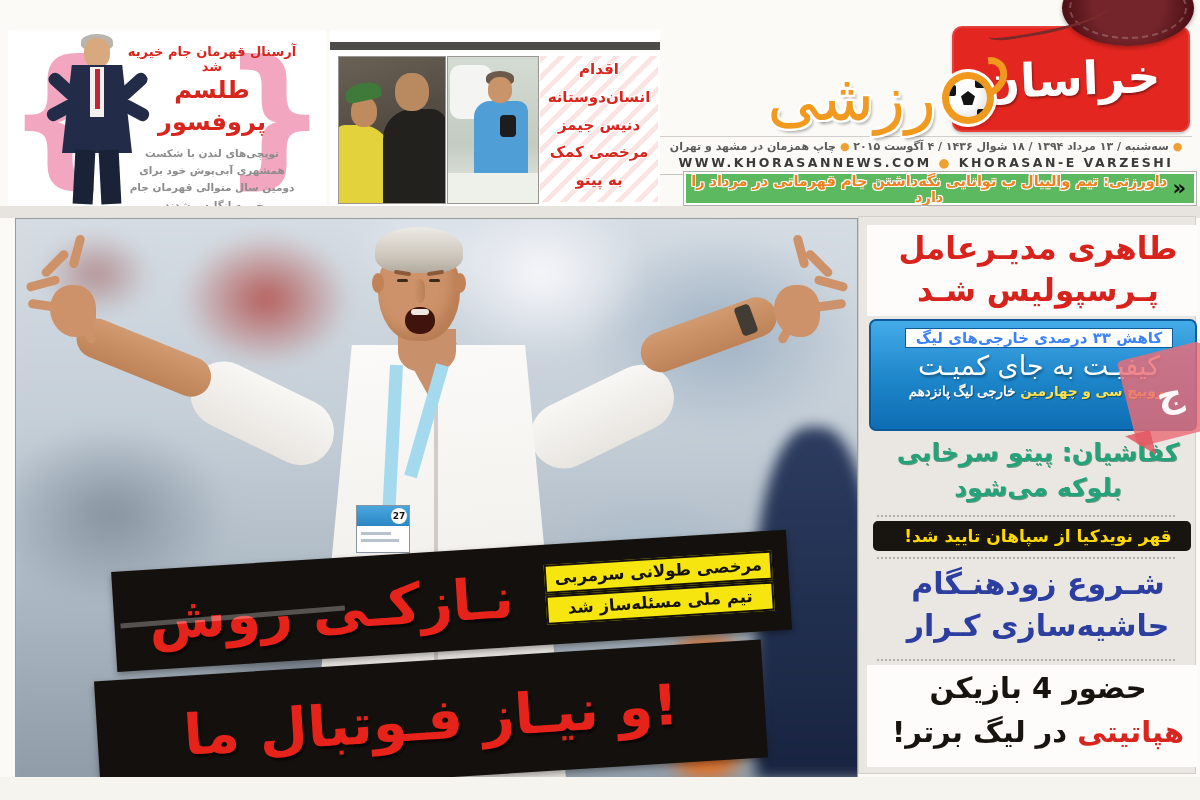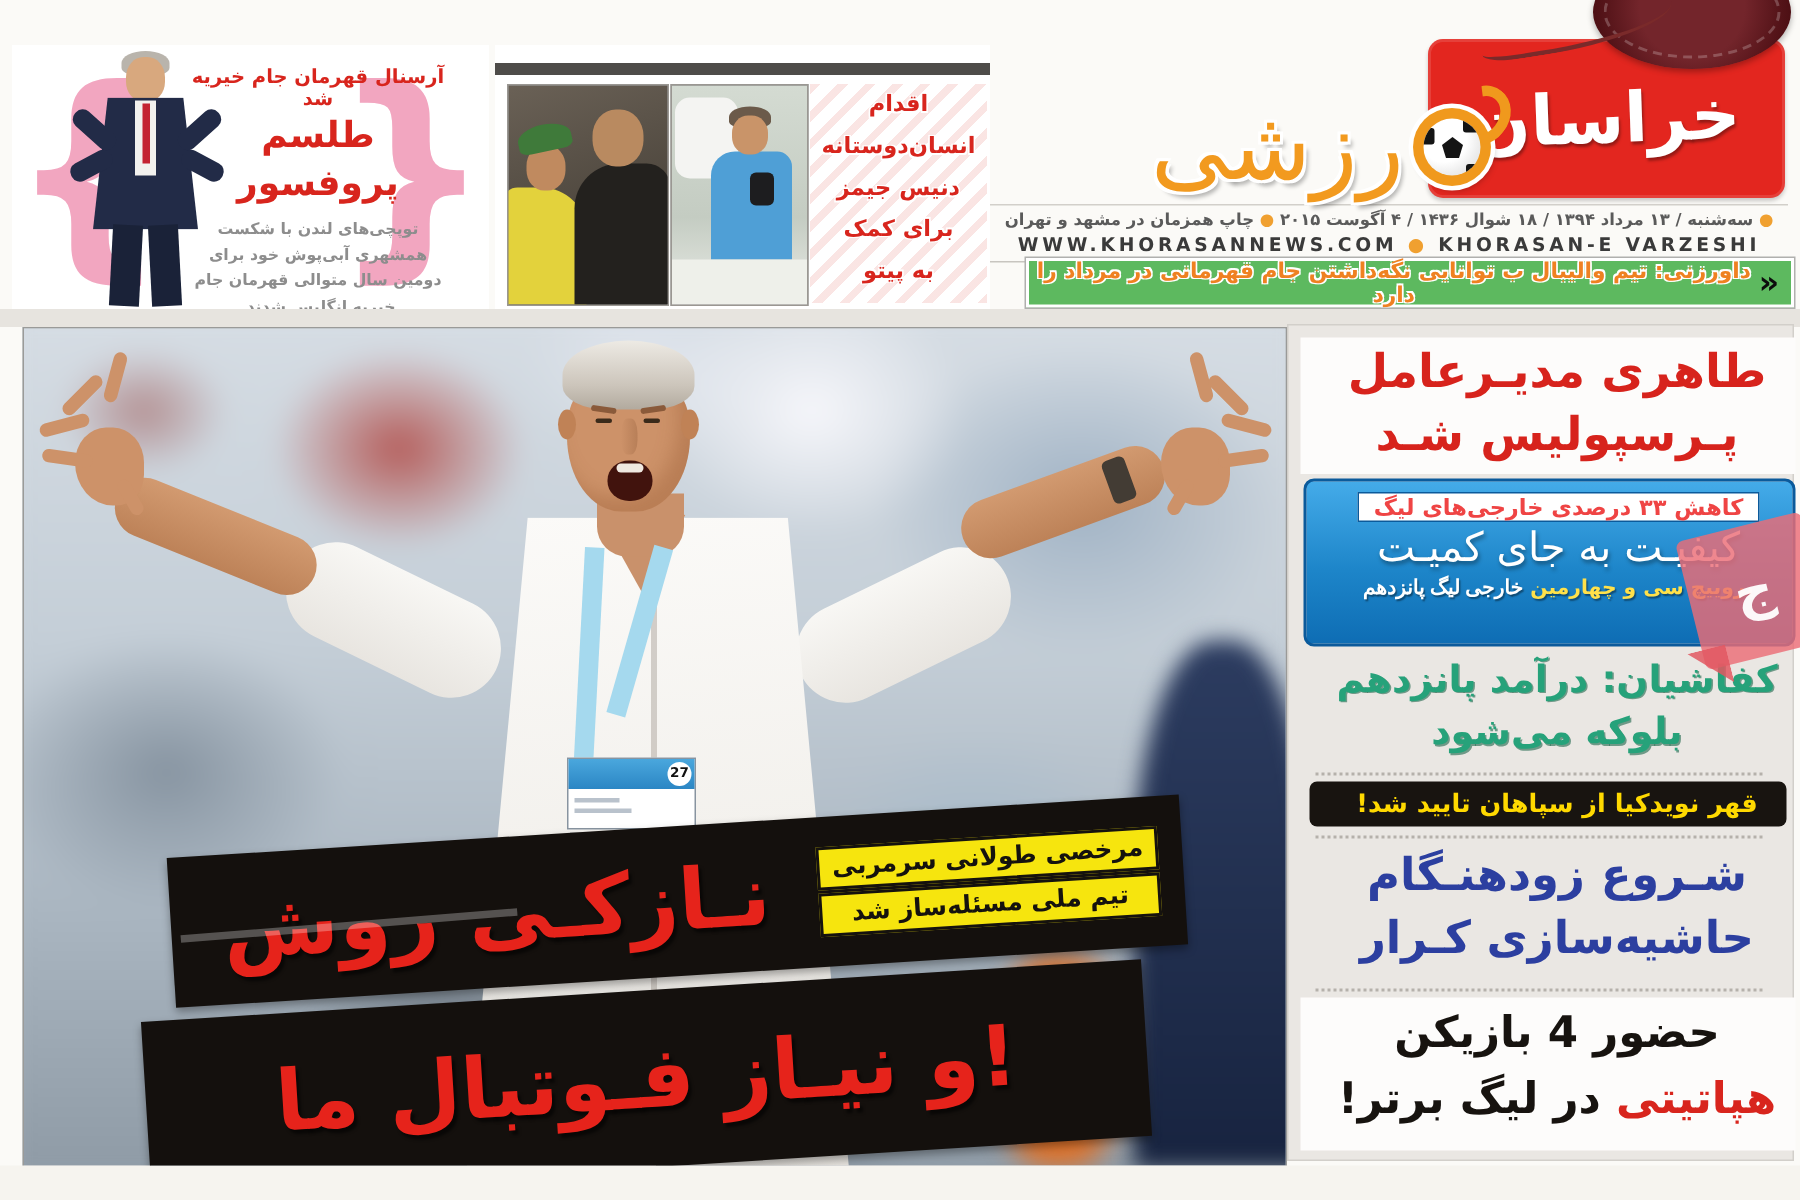--- a/index.html
+++ b/index.html
@@ -148,21 +148,21 @@
                transform-origin:left center;background:linear-gradient(#d29a70,#bd8258);}
   #c-watch{left:722px;top:86px;width:16px;height:30px;background:#433c34;border-radius:4px;transform:rotate(-20deg);}
   .palm{width:46px;height:52px;border-radius:45% 45% 40% 55%;}
   #c-palm-l{left:34px;top:66px;}
   #c-palm-r{left:758px;top:66px;}
   .finger{width:34px;height:9px;border-radius:5px;}
   
   .strap{width:13px;background:#a5d9ee;}
   #strap1{left:374px;top:146px;height:148px;transform:rotate(3deg);transform-origin:top center;}
   #strap2{left:420px;top:146px;height:116px;transform:rotate(16deg);transform-origin:top center;}
-  #idcard{left:362px;top:286px;width:52px;height:46px;background:#fff;border:1px solid #8894a0;padding-left:32px;}
+  #idcard{left:340px;top:286px;width:52px;height:46px;background:#fff;border:1px solid #8894a0;}
   #idcard-top{position:absolute;left:0;top:0;width:100%;height:20px;background:linear-gradient(#4aa7dd,#2b86c4);}
   #idnum{position:absolute;right:2px;top:2px;width:16px;height:16px;border-radius:50%;background:#fff;
          font-size:9px;font-weight:800;color:#111;text-align:center;line-height:16px;}
   .idline{position:absolute;left:4px;height:3px;background:#b9c2cc;}
   #idcard2{left:364px;top:336px;width:46px;height:20px;border:1px solid #999;
            background:linear-gradient(90deg,#3aa03a 0 30%,#e8d84a 30% 55%,#d86a2a 55% 78%,#4a8ad8 78% 100%);opacity:.92;}
   
   #banner{left:78px;top:332px;width:712px;height:240px;transform:rotate(-3.6deg);z-index:5;}
   #bar1{position:absolute;left:24px;top:0;width:676px;height:100px;background:#14100d;
         display:flex;direction:rtl;align-items:center;box-shadow:0 3px 6px rgba(0,0,0,.35);}
@@ -176,21 +176,21 @@
         display:flex;align-items:center;justify-content:center;box-shadow:0 3px 6px rgba(0,0,0,.35);}
 
   
   #rcol{left:858px;top:216px;width:336px;height:556px;background:#eae7e3;border:1px solid #d2cfca;direction:rtl;}
   .rc{position:absolute;text-align:center;padding-left:12px;}
   #rc1{left:8px;top:8px;width:318px;height:88px;background:#fdfcfb;
        font-size:31px;font-weight:800;color:#d7231c;line-height:1.35;padding-top:3px;}
   #rc2{left:10px;top:102px;width:312px;height:108px;border:2px solid #0b5a9b;border-radius:7px;
        background:linear-gradient(180deg,#44abe9 0%,#1d85c9 55%,#0e6db4 100%);}
   #rc2-strip{display:inline-block;margin-top:7px;background:#fff;border:1px solid #0b5a9b;
-             padding:0 10px;font-size:15px;font-weight:800;color:#ef4444;}
+             padding:0 10px;font-size:15px;font-weight:800;color:#3b82f6;}
   #rc2-main{font-size:27px;font-weight:400;color:#fff;margin-top:2px;text-shadow:1px 2px 3px rgba(0,0,0,.4);}
   #rc2-sub{font-size:13.5px;font-weight:800;margin-top:2px;text-shadow:1px 1px 1px rgba(0,0,0,.4);}
   #rc2-sub .y{color:#ffe14a;} #rc2-sub .w{color:#fff;font-family:Liberation Serif, serif;}
   #rc3{left:8px;top:218px;width:318px;height:74px;font-size:25px;font-weight:800;color:#26a27a;
        line-height:1.4;text-shadow:1px 1px 0 rgba(10,90,60,.55);}
   .dotted{position:absolute;left:18px;width:298px;border-top:2px dotted #b5b1ab;}
   #rc4{left:14px;top:304px;width:306px;height:30px;background:#181410;border-radius:5px;
        color:#ffd900;font-size:17px;font-weight:800;line-height:30px;}
   #rc5{left:8px;top:346px;width:318px;height:90px;font-size:30px;font-weight:800;color:#2c3fa0;line-height:1.4;}
   #rc6{left:8px;top:448px;width:318px;height:100px;background:#fdfcfb;font-size:29px;font-weight:800;
@@ -248,21 +248,21 @@
       <div id="p2-shirt" class="mp"></div>
       <div id="p2-hair" class="mp"></div>
       <div id="p2-head" class="mp"></div>
       <div id="p2-obj" class="mp"></div>
       <div id="p2-sheet" class="mp"></div>
     </div>
     <div id="tm-text" class="a">
       <div class="tm-line">اقدام</div>
       <div class="tm-line">انسان‌دوستانه</div>
       <div class="tm-line">دنیس جیمز</div>
-      <div class="tm-line">برای کمک</div>
+      <div class="tm-line">مرخصی کمک</div>
       <div class="tm-line">به پیتو</div>
     </div>
   </div>
 
   <div id="seal" class="a"></div>
   <div id="seal-line" class="a"></div>
   <div id="mast-red" class="a">
     <div id="brand-main">خراسان</div>
   </div>
   <div id="logo-orange" class="a">
@@ -370,21 +370,21 @@
     </div>
     <div id="rc2" class="rc">
       <div><span id="rc2-strip">کاهش ۳۳ درصدی خارجی‌های لیگ</span></div>
       <div id="rc2-main">کیفیـت به جای کمیـت</div>
       <div id="rc2-sub">
         <span class="y">پروییچ سی و چهارمین</span>
         <span class="w">خارجی لیگ پانزدهم</span>
       </div>
     </div>
     <div id="rc3" class="rc">
-      <div>کفاشیان: درآمد پانزدهم</div>
+      <div>کفاشیان: پیتو سرخابی</div>
       <div>بلوکه می‌شود</div>
     </div>
     <div class="dotted" style="top:298px;"></div>
     <div id="rc4" class="rc">قهر نویدکیا از سپاهان تایید شد!</div>
     <div class="dotted" style="top:340px;"></div>
     <div id="rc5" class="rc">
       <div>شـروع زودهنـگام</div>
       <div>حاشیه‌سازی کـرار</div>
     </div>
     <div class="dotted" style="top:442px;"></div>

